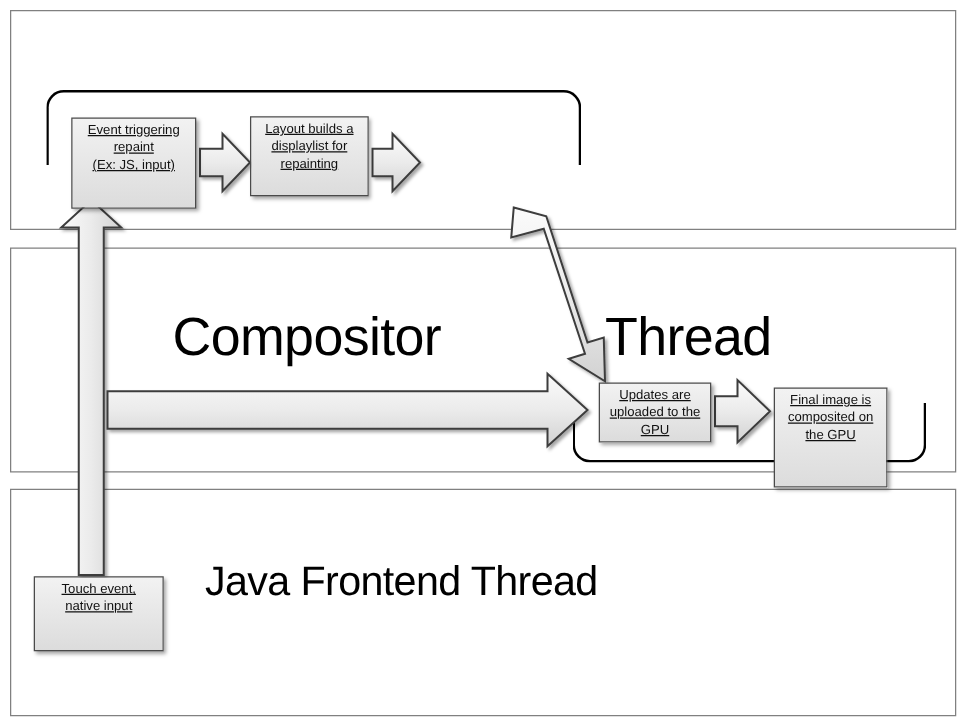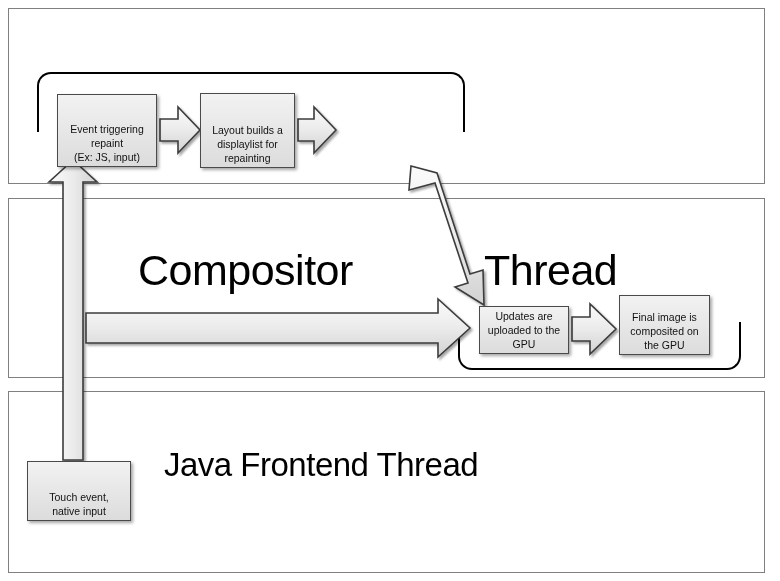--- a/index.html
+++ b/index.html
@@ -57,36 +57,37 @@
   }
 
   
   .pbox {
     position: absolute;
     box-sizing: border-box;
     border: 1px solid #4a4a4a;
     background: linear-gradient(to bottom, #f2f2f2 0%, #e8e8e8 45%, #dcdcdc 100%);
     box-shadow: 2px 2px 3px rgba(0,0,0,0.35);
     display: flex;
-    align-items: flex-end;
+    align-items: flex-start;
     justify-content: center;
     text-align: center;
     color: #111111;
     font-size: 10.5px;
     line-height: 14px;
     padding: 2px 3px;
     z-index: 6;
+    text-decoration: underline;
   }
   .pbox span { display: block; }
 
   #box-event   { left: 57px;  top: 94px;  width: 100px; height: 73px; }
-  #box-layout  { left: 200px; top: 93px;  width: 95px;  height: 75px; }
+  #box-layout  { left: 200px; top: 93px;  width: 95px;  height: 64px; }
   #box-layers  { left: 336px; top: 93px;  width: 98px;  height: 75px; }
   #box-updates { left: 479px; top: 306px; width: 90px;  height: 48px; }
-  #box-final   { left: 619px; top: 295px; width: 91px;  height: 60px; }
+  #box-final   { left: 619px; top: 310px; width: 91px;  height: 80px; }
   #box-touch   { left: 27px;  top: 461px; width: 104px;  height: 60px; }
 
   
   .loop {
     position: absolute;
     box-sizing: border-box;
     border: 2px solid #000000;
     border-radius: 14px;
     z-index: 2;
   }

